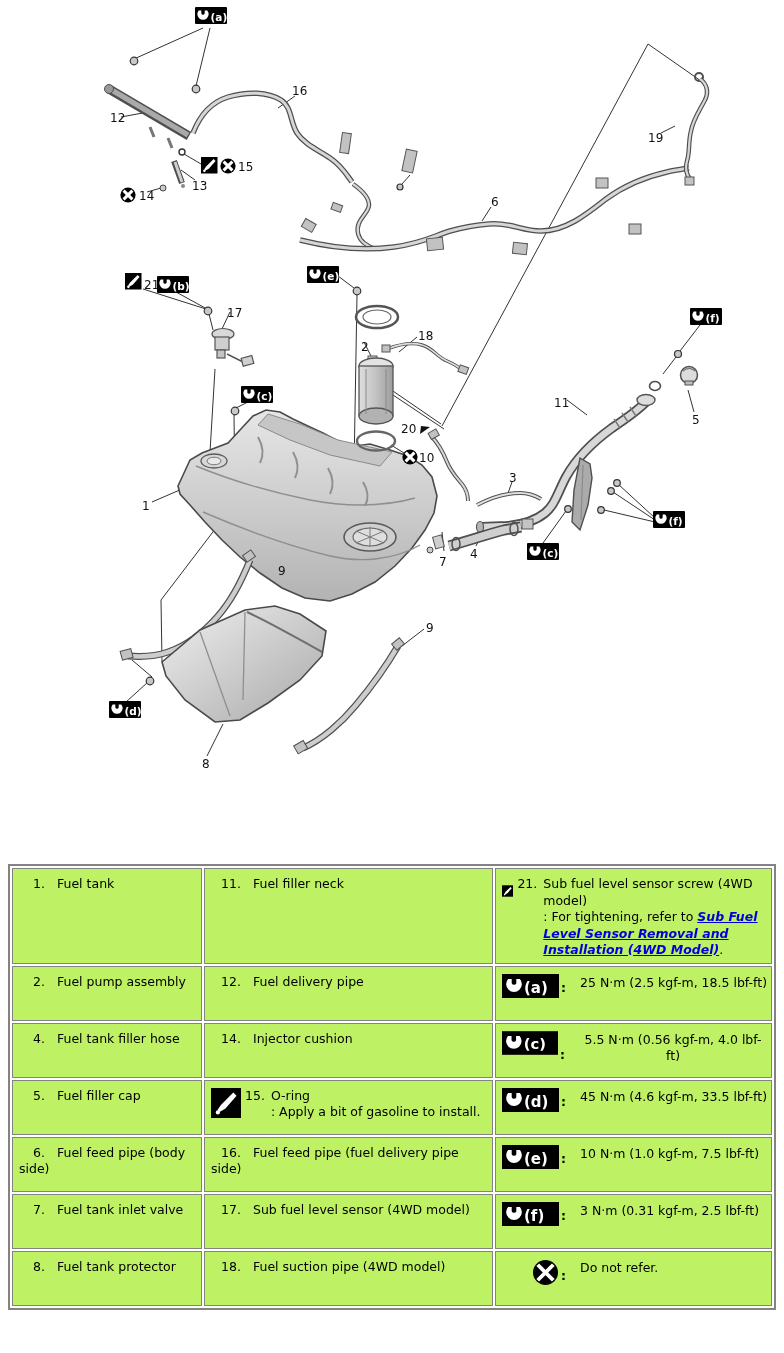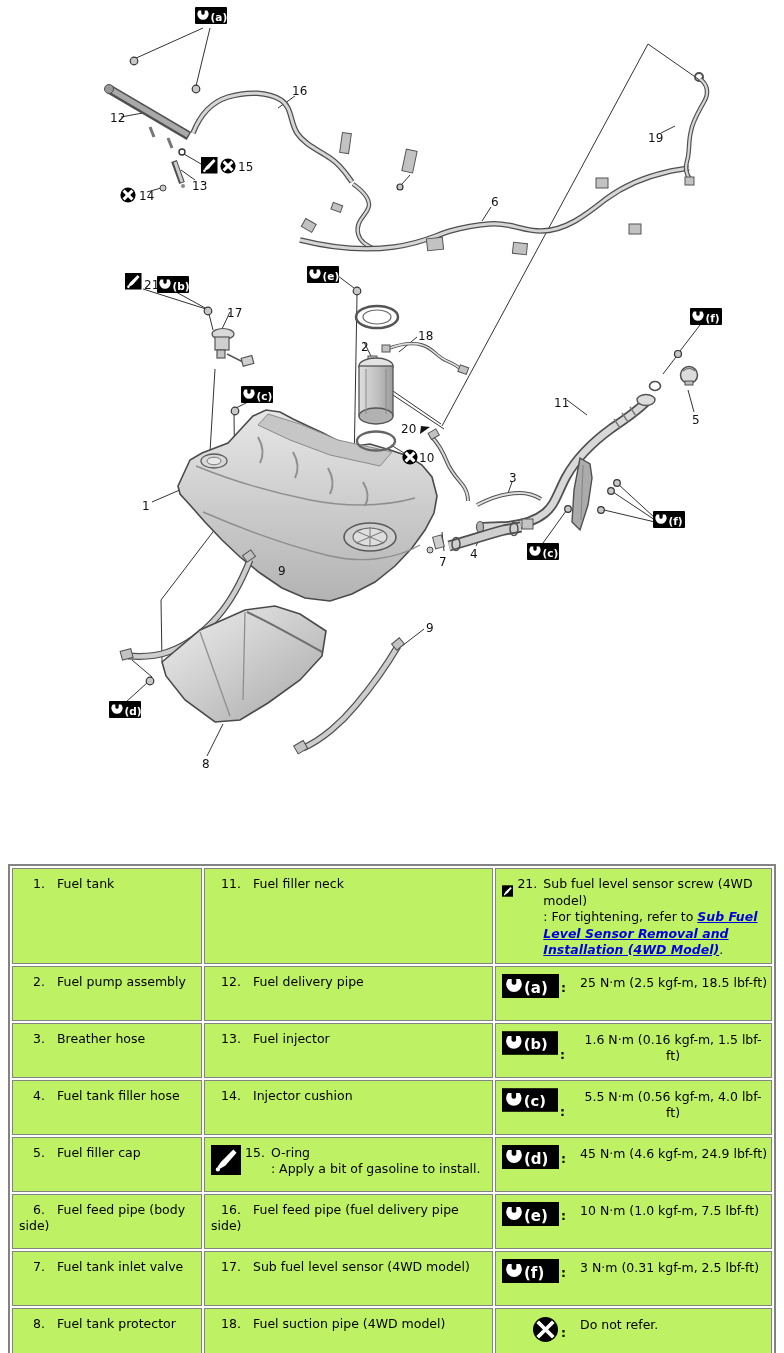--- a/index.html
+++ b/index.html
@@ -392,35 +392,20 @@
                 <rect width="57" height="24" fill="#000"></rect>
                 <use href="#wr" x="3" y="3" width="18" height="18"></use>
                 <text class="badgeletter" x="22" y="18.5">(a)</text>
               </svg>
         <span class="colon">:</span>
         <span class="spec">25 N·m (2.5 kgf-m, 18.5 lbf-ft)</span>
       </div>
     </td>
   </tr>
 
-  <tr class="r-mid">
-    <td class="c1"><span class="num">3.</span><span>Breather hose</span></td>
-    <td class="c2"><span class="num">13.</span><span>Fuel injector</span></td>
-    <td class="c3">
-      <div class="torq">
-        <svg width="57" height="24" viewBox="0 0 57 24">
-                <rect width="57" height="24" fill="#000"></rect>
-                <use href="#wr" x="3" y="3" width="18" height="18"></use>
-                <text class="badgeletter" x="22" y="18.5">(b)</text>
-              </svg>
-        <span class="colon">:</span>
-        <span class="spec">1.6 N·m (0.16 kgf-m, 1.5 lbf-ft)</span>
-      </div>
-    </td>
-  </tr>
 
   <tr class="r-mid">
     <td class="c1"><span class="num">4.</span><span>Fuel tank filler hose</span></td>
     <td class="c2"><span class="num">14.</span><span>Injector cushion</span></td>
     <td class="c3">
       <div class="torq">
         <svg width="57" height="24" viewBox="0 0 57 24">
                 <rect width="57" height="24" fill="#000"></rect>
                 <use href="#wr" x="3" y="3" width="18" height="18"></use>
                 <text class="badgeletter" x="22" y="18.5">(c)</text>
@@ -447,21 +432,21 @@
       </div>
     </td>
     <td class="c3">
       <div class="torq">
         <svg width="57" height="24" viewBox="0 0 57 24">
                 <rect width="57" height="24" fill="#000"></rect>
                 <use href="#wr" x="3" y="3" width="18" height="18"></use>
                 <text class="badgeletter" x="22" y="18.5">(d)</text>
               </svg>
         <span class="colon">:</span>
-        <span class="spec">45 N·m (4.6 kgf-m, 24.9 lbf-ft)</span>
+        <span class="spec">45 N·m (4.6 kgf-m, 33.5 lbf-ft)</span>
       </div>
     </td>
   </tr>
 
   <tr class="r-mid">
     <td class="c1"><span class="num">6.</span><span>Fuel feed pipe (body side)</span></td>
     <td class="c2"><span class="num">16.</span><span>Fuel feed pipe (fuel delivery pipe side)</span></td>
     <td class="c3">
       <div class="torq">
         <svg width="57" height="24" viewBox="0 0 57 24">

